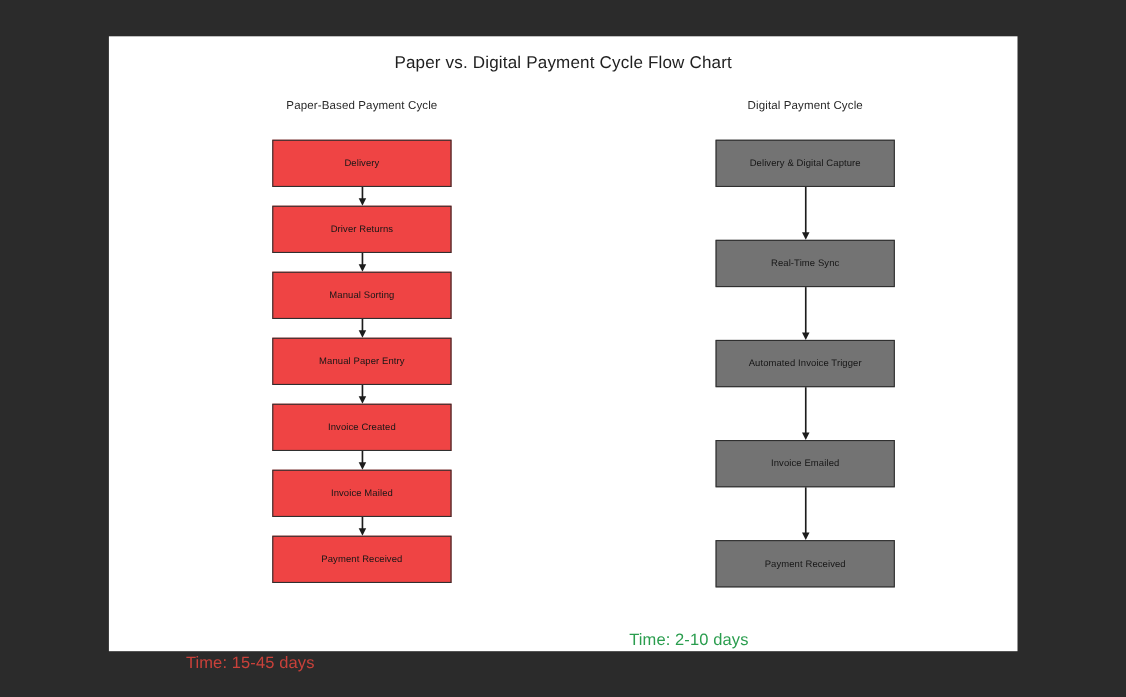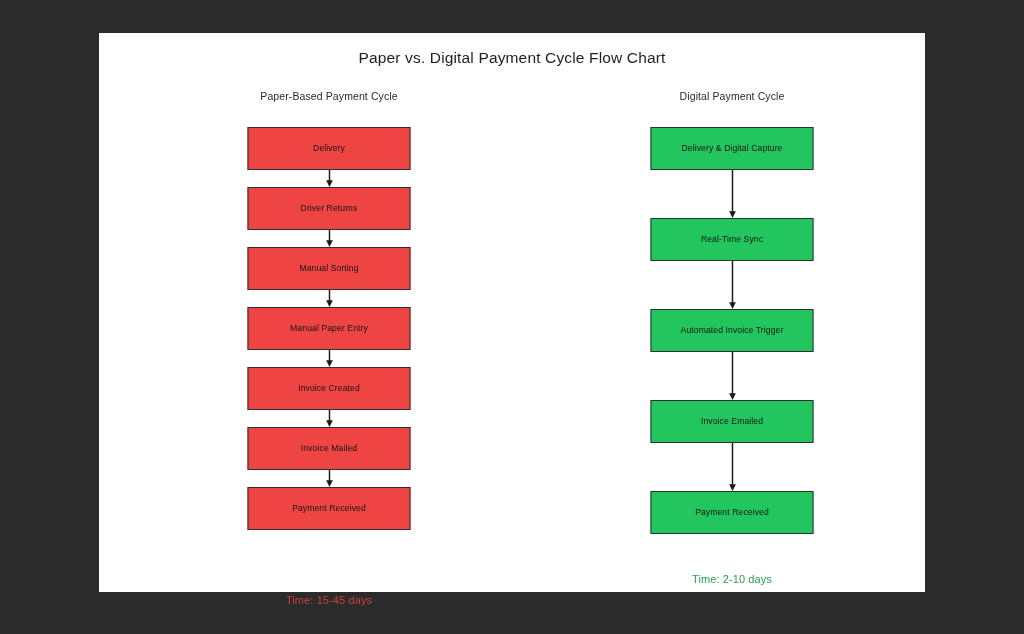--- a/index.html
+++ b/index.html
@@ -74,40 +74,39 @@
     justify-content: center;
     text-align: center;
     font-size: 8.6px;
     color: #161616;
     letter-spacing: 0.1px;
     line-height: 1.2;
     padding: 0 5px;
   }
 
   .node-paper { background: #ef4444; }
-  .node-digital { background: #22c55e; }
+  .node-digital { background: #737373; }
 
   .connector {
     position: relative;
     width: 163px;
     display: flex;
     justify-content: center;
   }
 
   .connector-paper { height: 17px; }
   .connector-digital { height: 48px; }
 
   .connector svg { display: block; overflow: visible; }
 
   .time-label {
     position: absolute;
     left: 0;
     width: 100%;
-    text-align: center;
-    font-size: 11px;
+    font-size: 15px;
     letter-spacing: 0.1px;
   }
 
   #time-paper {
     top: 561px;
     color: #c9413a;
   }
 
   #time-digital {
     top: 540px;

